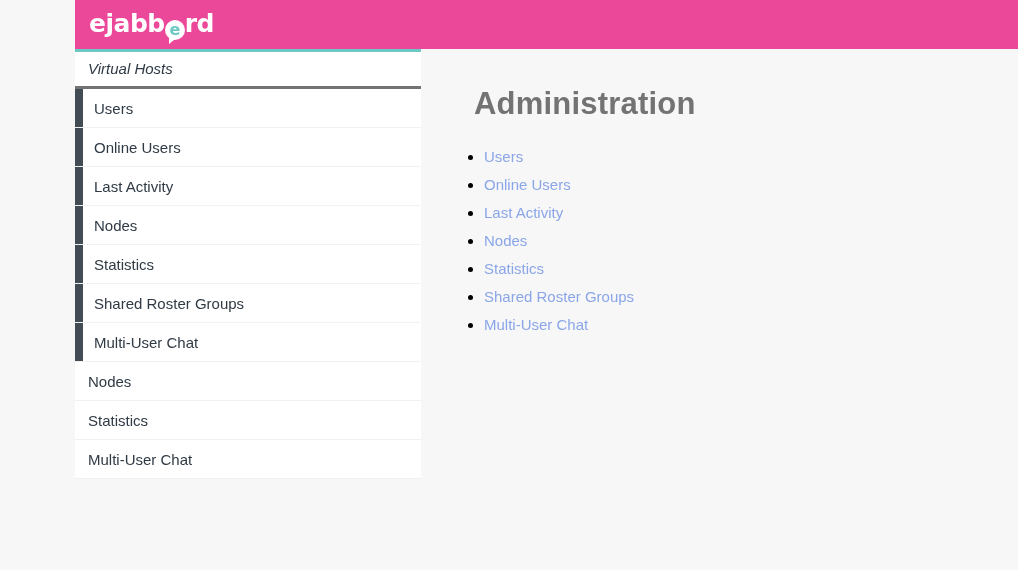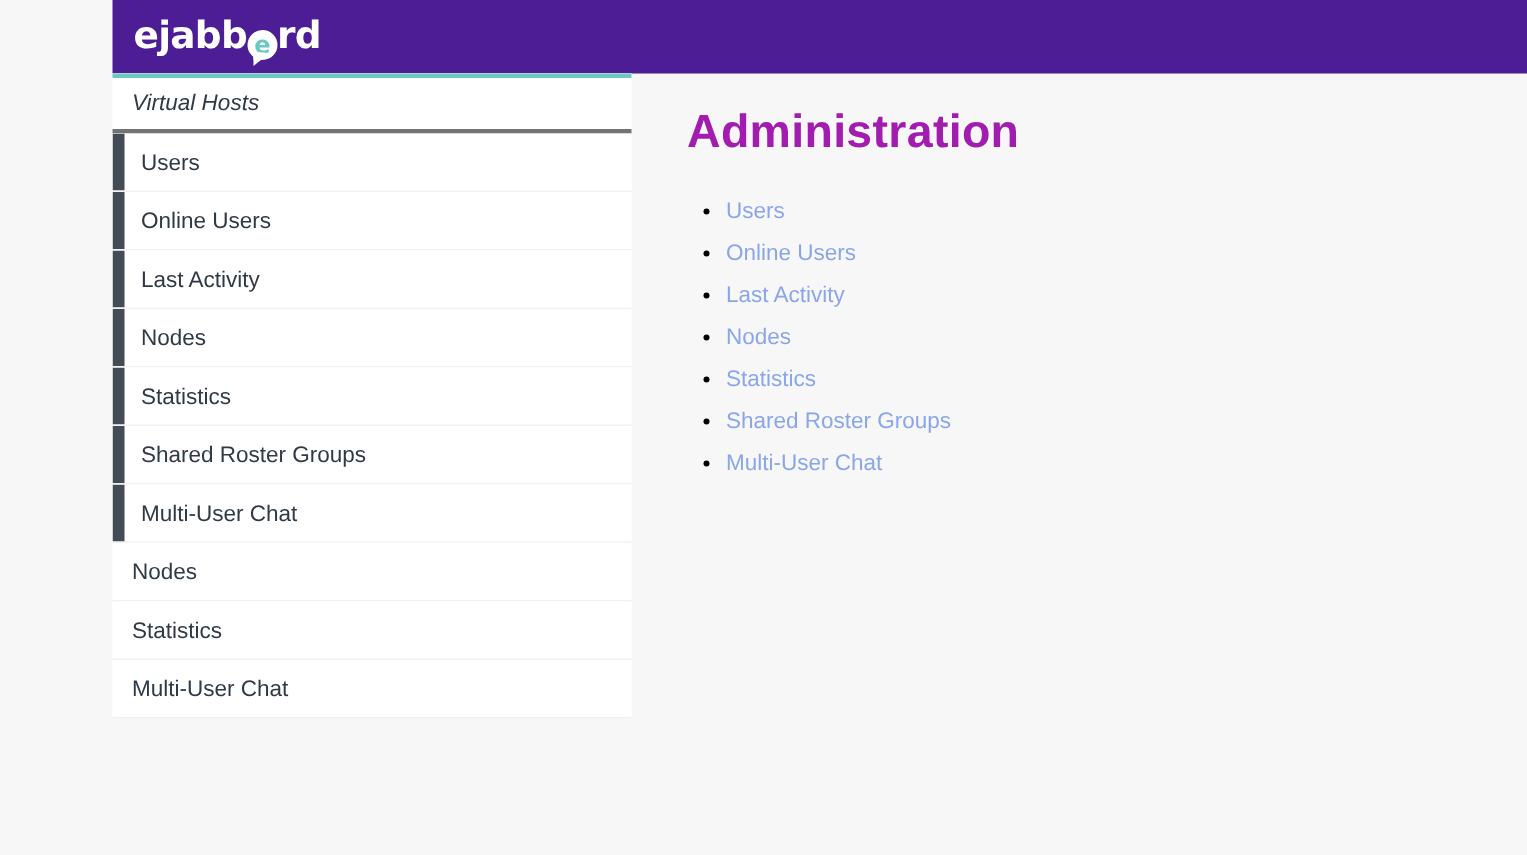--- a/index.html
+++ b/index.html
@@ -15,21 +15,21 @@
     position: relative;
   }
 
   
   #topbar {
     position: absolute;
     left: 75px;
     top: 0;
     width: 943px;
     height: 49px;
-    background: #4c1d95;
+    background: #ec4899;
   }
   #logo {
     position: absolute;
     left: 14px;
     top: 7px;
     font-family: "DejaVu Sans", sans-serif;
     font-size: 25px;
     font-weight: bold;
     letter-spacing: -0.5px;
     color: #ffffff;
@@ -128,24 +128,24 @@
   .subgroup .nav-row.sub { border-bottom: 1px solid #f2f2f3; }
 
   
   #content {
     position: absolute;
     left: 458px;
     top: 70px;
     width: 520px;
   }
   #page-title {
-    margin: 0;
+    margin: 16px;
     font-size: 31px;
     font-weight: bold;
-    color: #a21caf;
+    color: #737373;
     letter-spacing: 0.2px;
   }
   #admin-links {
     margin: 26px 0 0 0;
     padding-left: 26px;
     list-style: disc;
   }
   #admin-links li {
     margin: 0 0 10px 0;
     padding: 0;

